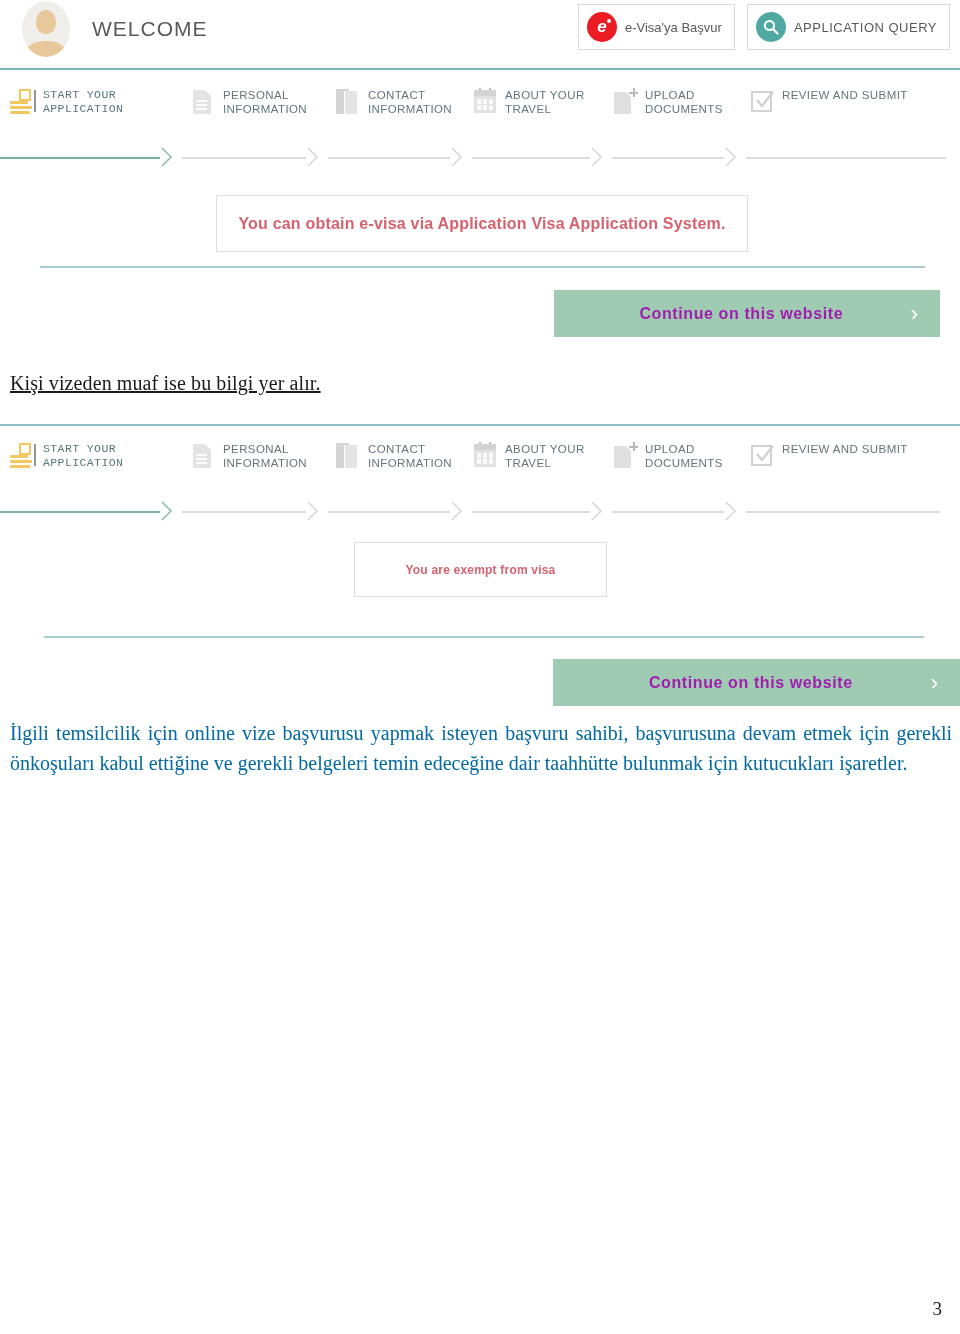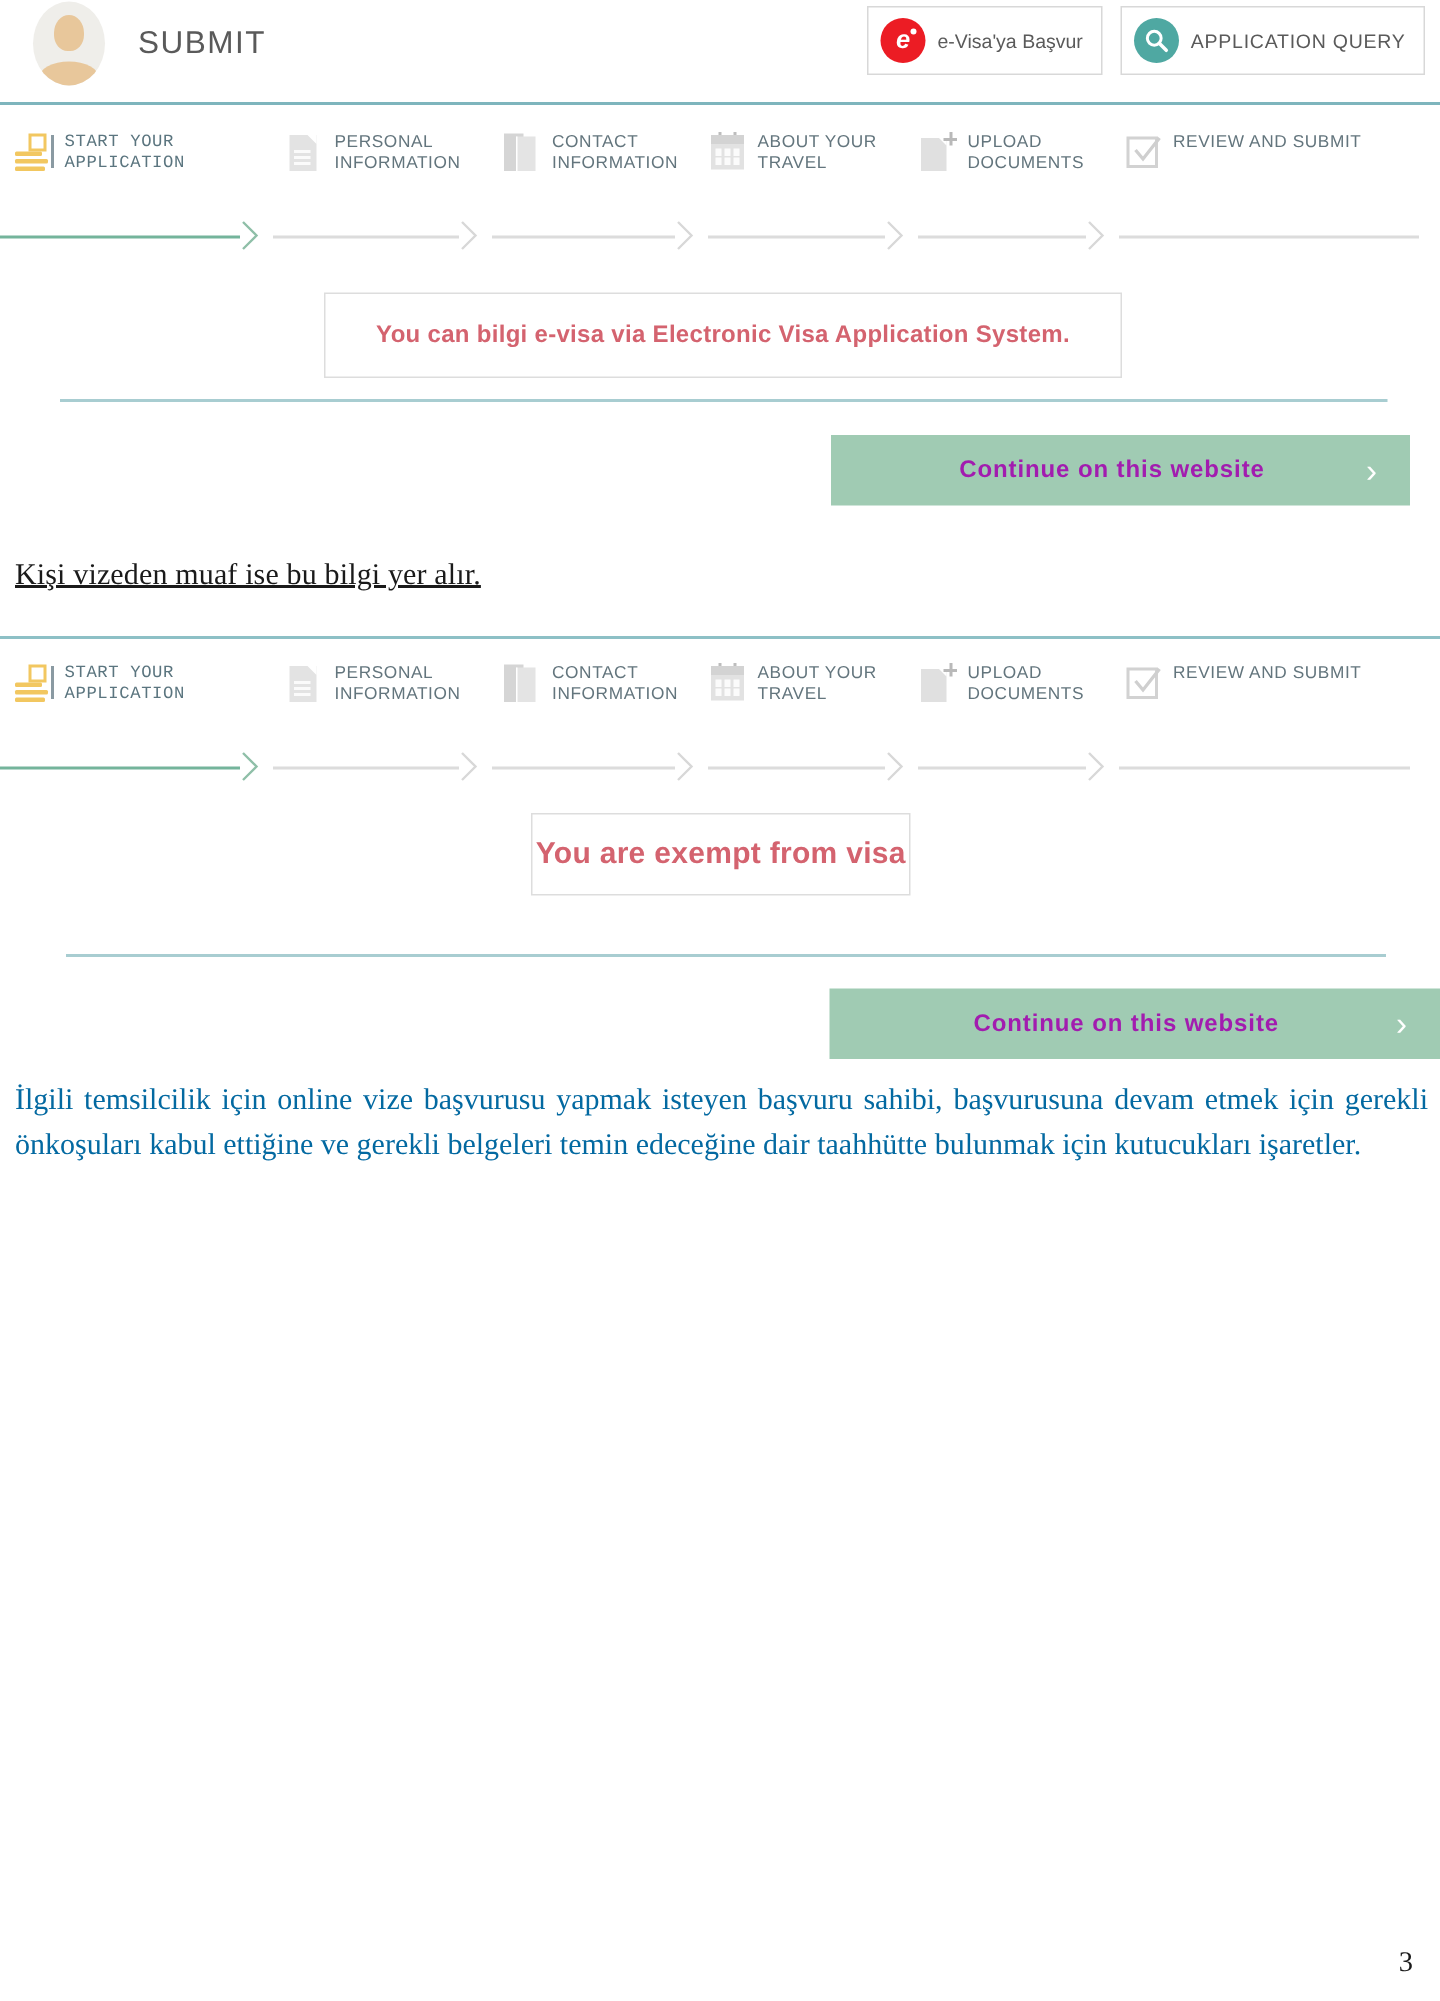--- a/index.html
+++ b/index.html
@@ -276,21 +276,21 @@
 
 <div class="page">
 
   <div class="shot" style="top:0;height:350px;">
 
     <div class="header">
       <div class="avatar">
         <div class="head"></div>
         <div class="body"></div>
       </div>
-      <div class="welcome-title">SUBMIT</div>
+      <div class="welcome-title">WELCOME</div>
 
       <div class="head-actions">
         <div class="head-btn">
           <div class="evisa-logo">e</div>
           <span class="head-btn-label">e-Visa'ya Başvur</span>
         </div>
         <div class="head-btn">
           <div class="query-logo">
             <svg width="18" height="18" viewBox="0 0 18 18">
               <circle cx="7.5" cy="7.5" r="4.6" fill="none" stroke="#ffffff" stroke-width="2"></circle>
@@ -410,21 +410,21 @@
         <div class="conn-seg todo" style="left:612px;width:112px;"></div>
         <div class="chev" style="left:724px;">
           <svg width="14" height="22" viewBox="0 0 14 22">
               <polyline points="2,2 11,11 2,20" fill="none" stroke="#d8d8d8" stroke-width="1.6"></polyline>
             </svg>
         </div>
         <div class="conn-seg todo" style="left:746px;width:200px;"></div>
       </div>
     </div>
 
-    <div class="notice" style="left:216px;top:195px;width:532px;height:57px;font-size:16px;">You can bilgi e-visa via Electronic Visa Application System.</div>
+    <div class="notice" style="left:216px;top:195px;width:532px;height:57px;font-size:16px;">You can obtain e-visa via Application Visa Application System.</div>
 
     <div class="rule" style="left:40px;top:266px;width:885px;"></div>
 
     <div class="continue-btn" style="left:554px;top:290px;width:386px;height:47px;">
       <span class="continue-label">Continue on this website</span>
       <span class="continue-chev">›</span>
     </div>
   </div>
 
   <div class="tr-caption" style="left:10px;top:372px;text-decoration:underline;">Kişi vizeden muaf ise bu bilgi yer alır.</div>
@@ -539,21 +539,21 @@
         <div class="conn-seg todo" style="left:612px;width:112px;"></div>
         <div class="chev" style="left:724px;">
           <svg width="14" height="22" viewBox="0 0 14 22">
               <polyline points="2,2 11,11 2,20" fill="none" stroke="#d8d8d8" stroke-width="1.6"></polyline>
             </svg>
         </div>
         <div class="conn-seg todo" style="left:746px;width:194px;"></div>
       </div>
     </div>
 
-    <div class="notice" style="left:354px;top:118px;width:253px;height:55px;font-size:20px;">You are exempt from visa</div>
+    <div class="notice" style="left:354px;top:118px;width:253px;height:55px;font-size:12px;">You are exempt from visa</div>
 
     <div class="rule" style="left:44px;top:212px;width:880px;"></div>
 
     <div class="continue-btn" style="left:553px;top:212px;top:212px;margin-top:23px;width:407px;height:47px;">
       <span class="continue-label">Continue on this website</span>
       <span class="continue-chev">›</span>
     </div>
   </div>
 
   <div class="tr-paragraph" style="left:10px;top:718px;width:942px;">İlgili temsilcilik için online vize başvurusu yapmak isteyen başvuru sahibi, başvurusuna devam etmek için gerekli önkoşuları kabul ettiğine ve gerekli belgeleri temin edeceğine dair taahhütte bulunmak için kutucukları işaretler.</div>

